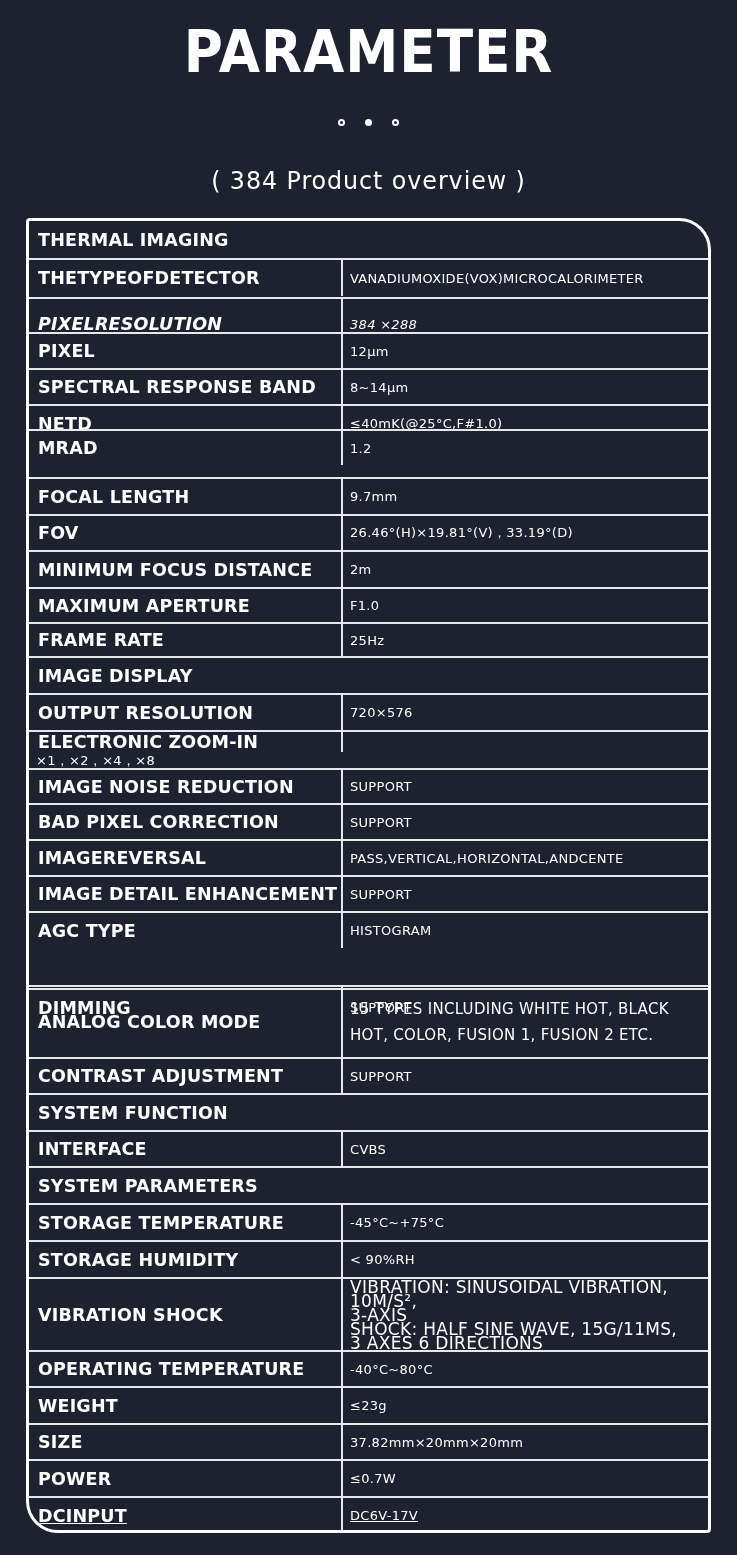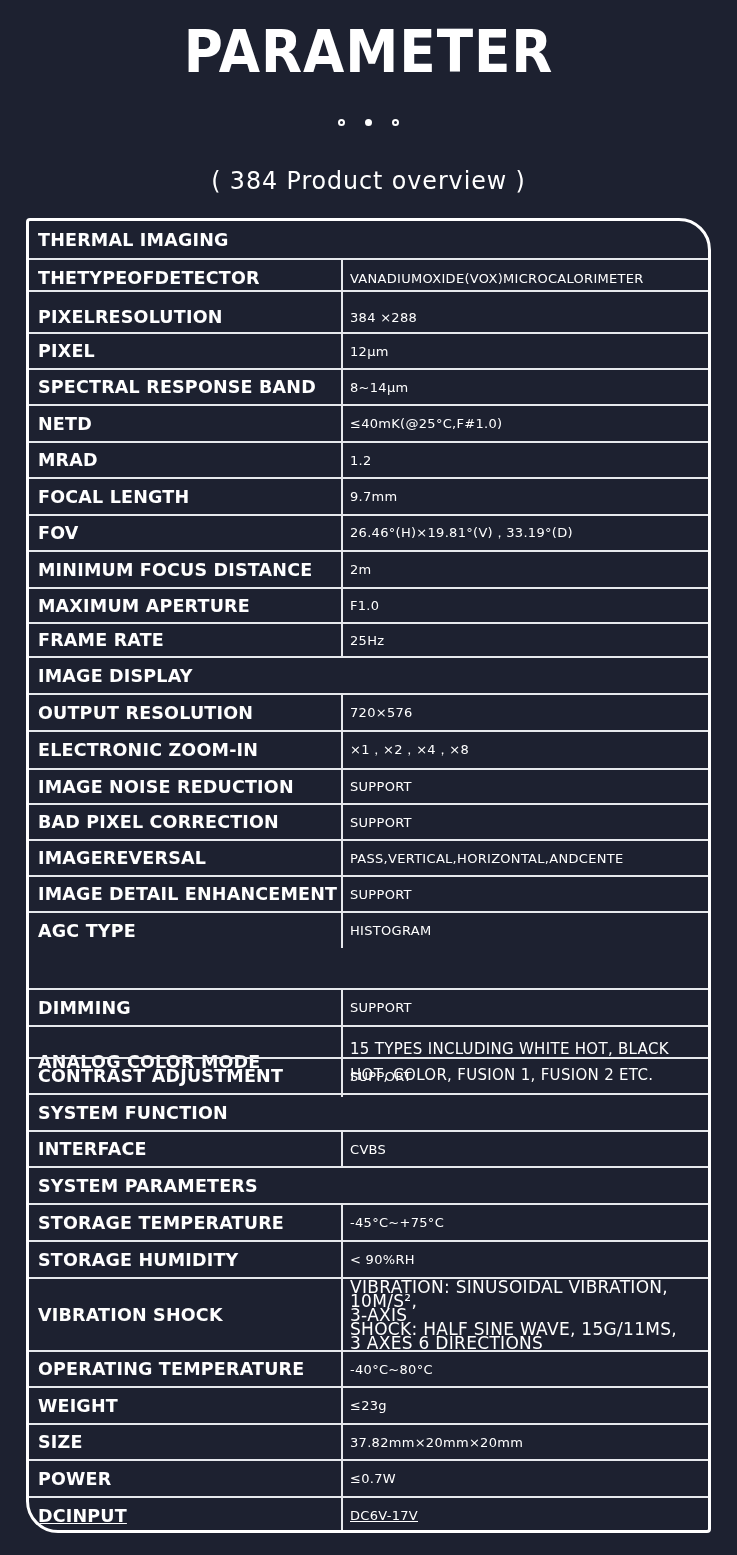--- a/index.html
+++ b/index.html
@@ -132,37 +132,37 @@
 <div class="subtitle">( 384 Product overview )</div>
 
 <div class="frame" id="spec-table">
     <div class="row first" style="top: 0px; height: 37px;">
       <div class="section-label">THERMAL IMAGING</div>
     </div>
     <div class="row" style="top: 37px; height: 38px;">
       <div class="cell-label">THETYPEOFDETECTOR</div>
       <div class="cell-value">VANADIUMOXIDE(VOX)MICROCALORIMETER</div>
     </div>
-    <div class="row" style="top: 69px; height: 52px;">
+    <div class="row" style="top: 76px; height: 52px; font-style: italic;">
       <div class="cell-label">PIXELRESOLUTION</div>
       <div class="cell-value">384 ×288</div>
     </div>
     <div class="row" style="top: 111px; height: 36px;">
       <div class="cell-label">PIXEL</div>
       <div class="cell-value">12μm</div>
     </div>
     <div class="row" style="top: 147px; height: 36px;">
       <div class="cell-label">SPECTRAL RESPONSE BAND</div>
       <div class="cell-value">8~14μm</div>
     </div>
     <div class="row" style="top: 183px; height: 37px;">
       <div class="cell-label">NETD</div>
       <div class="cell-value">≤40mK(@25°C,F#1.0)</div>
     </div>
-    <div class="row" style="top: 220px; height: 36px;">
+    <div class="row" style="top: 208px; height: 36px;">
       <div class="cell-label">MRAD</div>
       <div class="cell-value">1.2</div>
     </div>
     <div class="row" style="top: 256px; height: 37px;">
       <div class="cell-label">FOCAL LENGTH</div>
       <div class="cell-value">9.7mm</div>
     </div>
     <div class="row" style="top: 293px; height: 36px; text-align: center;">
       <div class="cell-label">FOV</div>
       <div class="cell-value">26.46°(H)×19.81°(V)，33.19°(D)</div>
@@ -179,21 +179,21 @@
       <div class="cell-label">FRAME RATE</div>
       <div class="cell-value">25Hz</div>
     </div>
     <div class="row" style="top: 435px; height: 37px;">
       <div class="section-label">IMAGE DISPLAY</div>
     </div>
     <div class="row" style="top: 472px; height: 37px;">
       <div class="cell-label">OUTPUT RESOLUTION</div>
       <div class="cell-value">720×576</div>
     </div>
-    <div class="row" style="top: 509px; height: 38px;">
+    <div class="row" style="top: 509px; height: 38px; flex-direction: column;">
       <div class="cell-label">ELECTRONIC ZOOM-IN</div>
       <div class="cell-value">×1，×2，×4，×8</div>
     </div>
     <div class="row" style="top: 547px; height: 35px;">
       <div class="cell-label">IMAGE NOISE REDUCTION</div>
       <div class="cell-value">SUPPORT</div>
     </div>
     <div class="row" style="top: 582px; height: 36px;">
       <div class="cell-label">BAD PIXEL CORRECTION</div>
       <div class="cell-value">SUPPORT</div>
@@ -207,21 +207,21 @@
       <div class="cell-value">SUPPORT</div>
     </div>
     <div class="row" style="top: 690px; height: 37px;">
       <div class="cell-label">AGC TYPE</div>
       <div class="cell-value">HISTOGRAM</div>
     </div>
     <div class="row" style="top: 727px; height: 37px; margin-top: 40px;">
       <div class="cell-label">DIMMING</div>
       <div class="cell-value">SUPPORT</div>
     </div>
-    <div class="row" style="top: 764px; height: 72px; margin-top: 40px;">
+    <div class="row" style="top: 764px; height: 72px;">
       <div class="cell-label">ANALOG COLOR MODE</div>
       <div class="cell-value multi">15 TYPES INCLUDING WHITE HOT, BLACK HOT, COLOR, FUSION 1, FUSION 2 ETC.</div>
     </div>
     <div class="row" style="top: 836px; height: 36px;">
       <div class="cell-label">CONTRAST ADJUSTMENT</div>
       <div class="cell-value">SUPPORT</div>
     </div>
     <div class="row" style="top: 872px; height: 37px;">
       <div class="section-label">SYSTEM FUNCTION</div>
     </div>

